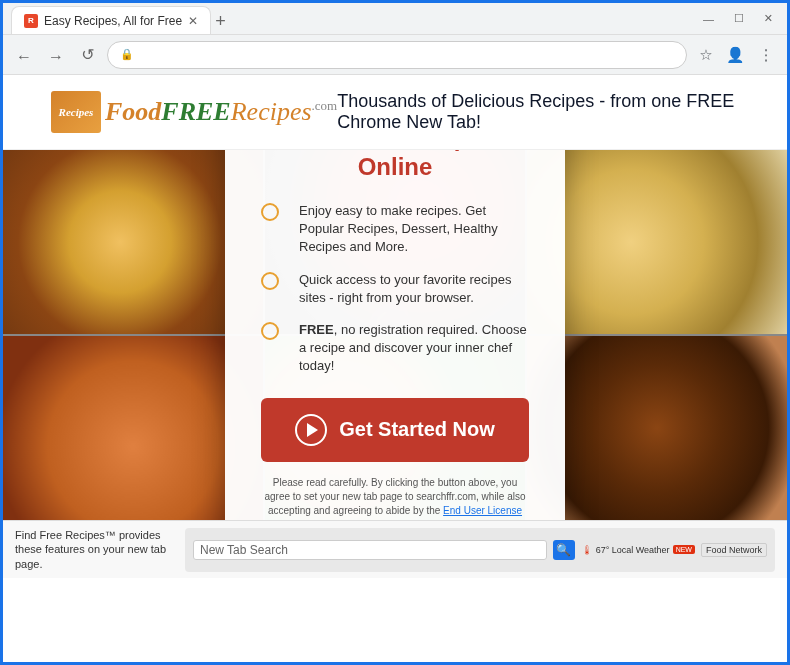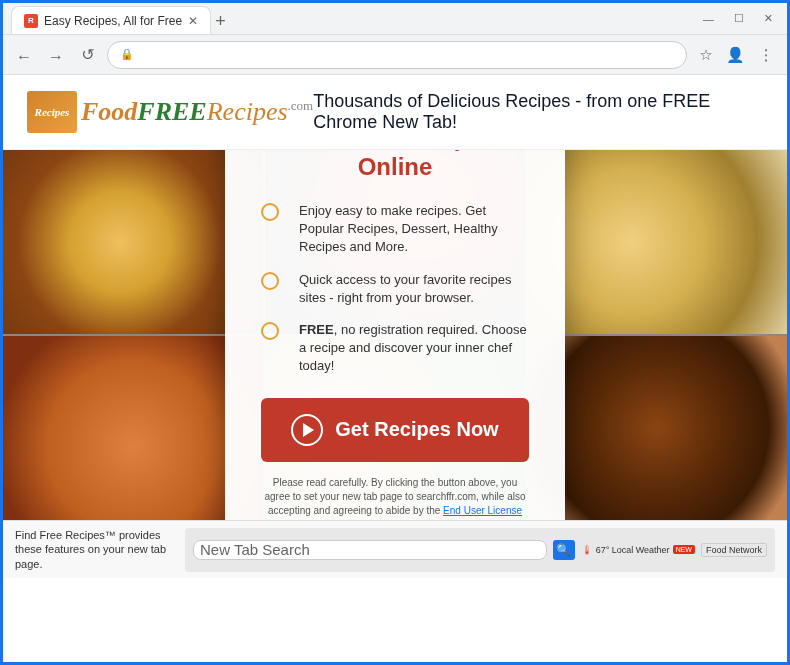--- a/index.html
+++ b/index.html
@@ -173,20 +173,21 @@
       padding: 0 24px;
       border-bottom: 1px solid #eee;
       justify-content: space-between;
       flex-shrink: 0;
     }
 
     .site-logo {
       display: flex;
       align-items: center;
       gap: 4px;
+      margin-left: 24px;
     }
 
     .logo-book {
       width: 50px;
       height: 42px;
       background: linear-gradient(135deg, #d4822a, #e8a040);
       border-radius: 3px;
       position: relative;
       display: flex;
       align-items: center;
@@ -365,24 +366,24 @@
       display: flex;
       align-items: center;
       padding: 4px 8px;
       gap: 6px;
       overflow: hidden;
     }
 
     .preview-search-bar {
       background: #fff;
       border: 1px solid #ccc;
-      border-radius: 8px;
+      border-radius: 3px;
       height: 20px;
       padding: 0 6px;
-      font-size: 15px;
+      font-size: 12px;
       display: flex;
       align-items: center;
       color: #666;
       flex: 1;
     }
 
     .preview-weather {
       display: flex;
       align-items: center;
       gap: 3px;
@@ -555,21 +556,21 @@
             <li class="feature-item">
               <div class="bullet-circle"></div>
               <span class="feature-text"><strong>FREE</strong><span>, no registration required. Choose a recipe and discover your inner chef today!</span></span>
             </li>
           </ul>
 
           <button class="cta-button">
             <div class="play-icon-circle">
               <div class="play-triangle"></div>
             </div>
-            <span>Get Recipes Now</span>
+            <span>Get Started Now</span>
           </button>
 
           <div class="disclaimer">
             <span>Please read carefully. By clicking the button above, you agree to set your new tab page to searchffr.com, while also accepting and agreeing to abide by the</span>
             <a href="#">End User License Agreement</a>
             <span>and</span>
             <a href="#">Privacy Policy</a>
             <span>. Uninstall instructions can be found</span>
             
             

